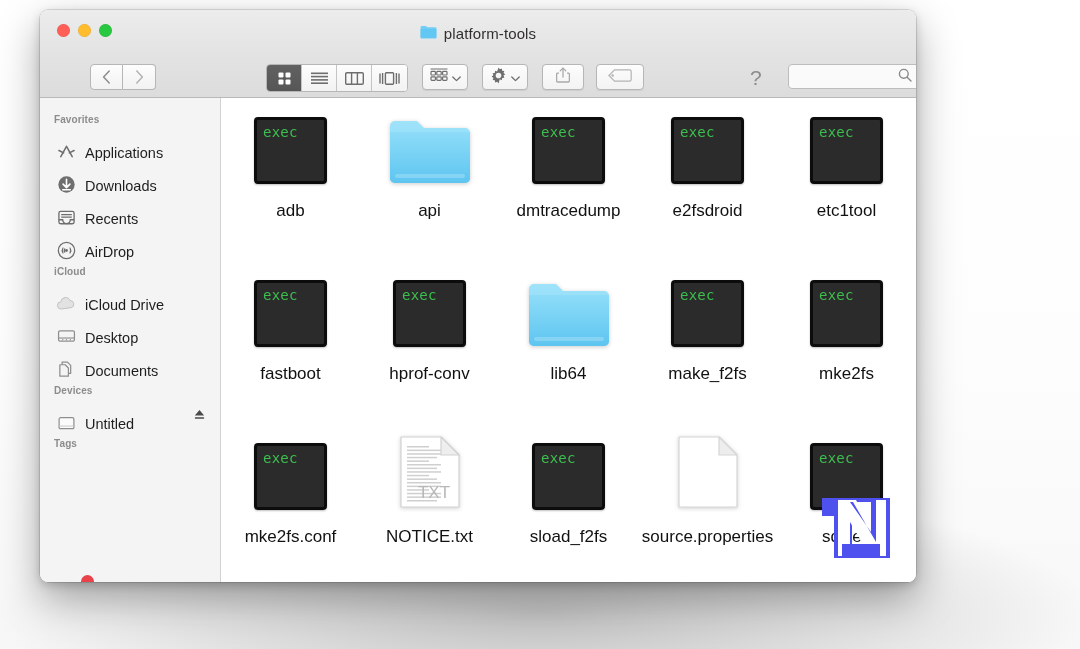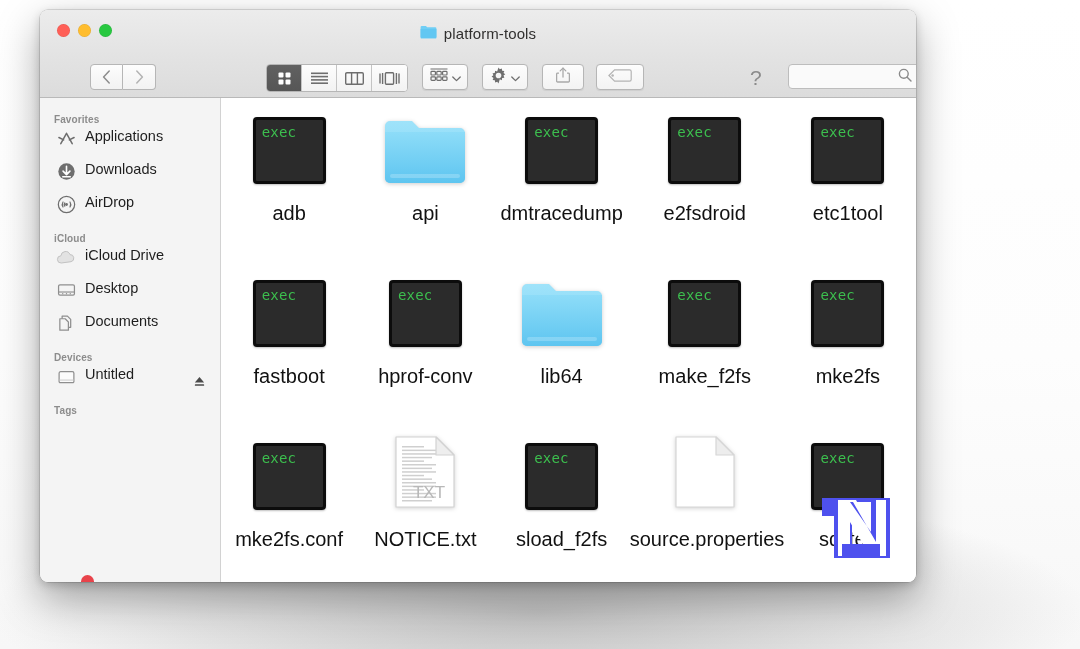--- a/index.html
+++ b/index.html
@@ -80,37 +80,37 @@
   .search .ph{font-size:12px;color:#9a9a9a;}
 
   
   .body{position:absolute;left:0;top:88px;right:0;bottom:0;display:flex;}
 
   .sidebar{
     width:181px;flex:0 0 181px;background:#f4f4f4;
     border-right:0.5px solid #d2d2d2;padding-top:10px;overflow:hidden;position:relative;
   }
   .sgroup{font-size:10px;color:#8c8c8c;font-weight:700;padding:6px 0 3px 14px;letter-spacing:.1px;}
-  .sitem{height:33px;display:flex;align-items:flex-start;padding-left:16px;gap:9px;position:relative;}
+  .sitem{height:33px;display:flex;align-items:flex-end;padding-left:16px;gap:9px;position:relative;}
   .sicon{width:20px;height:20px;display:flex;align-items:center;justify-content:center;flex:0 0 20px;}
   .slabel{font-size:14.5px;color:#1e1e1e;}
   .eject{position:absolute;right:14px;top:50%;transform:translateY(-50%);}
   .tagdot{width:13px;height:13px;border-radius:50%;display:block;}
   .redpeek{position:absolute;left:41px;bottom:-6px;width:13px;height:13px;border-radius:50%;background:#e8434a;}
 
   .content{flex:1;background:#ffffff;position:relative;overflow:hidden;}
 
   .grid{
     position:absolute;left:0;top:0;right:0;bottom:0;
     display:grid;grid-template-columns:repeat(5,1fr);
     grid-auto-rows:163px;align-content:start;padding-top:8px;
   }
   .cell{display:flex;flex-direction:column;align-items:center;justify-content:flex-start;padding-top:6px;}
   .thumb{height:72px;display:flex;align-items:flex-end;justify-content:center;}
-  .fname{margin-top:18px;font-size:20px;color:#111;text-align:center;line-height:1.1;max-width:150px;}
+  .fname{margin-top:18px;font-size:17px;color:#111;text-align:center;line-height:1.1;max-width:150px;}
 
   
   .exec{
     width:73px;height:67px;background:#2b2b2b;border:3px solid #0c0c0c;border-radius:4px;
     box-shadow:0 1px 2px rgba(0,0,0,.25);position:relative;
   }
   .exec .txt{position:absolute;left:6px;top:4px;font-family:"DejaVu Sans Mono", monospace;
              font-size:14px;color:#3cbf4e;letter-spacing:.2px;}
 
   
@@ -292,20 +292,33 @@
         <span class="sicon" data-name="downloads-icon">
           <svg width="19" height="19" viewBox="0 0 20 20">
             <circle cx="10" cy="10" r="8.6" fill="#6e6e6e"></circle>
             <path d="M10,4.6 V13 M6.4,9.6 L10,13.3 L13.6,9.6" stroke="#fff" stroke-width="1.7" fill="none" stroke-linecap="round" stroke-linejoin="round"></path>
             <line x1="6" y1="15.6" x2="14" y2="15.6" stroke="#fff" stroke-width="1.5" stroke-linecap="round"></line>
           </svg>
         </span>
         <span class="slabel" data-name="sidebar-item-label">Downloads</span>
       </div>
 
+      <div class="sitem" data-name="sidebar-item-recents">
+        <span class="sicon" data-name="recents-icon">
+          <svg width="19" height="19" viewBox="0 0 20 20">
+            <rect x="2" y="3.6" width="16" height="13" rx="1.8" fill="none" stroke="#6e6e6e" stroke-width="1.4"></rect>
+            <g stroke="#6e6e6e" stroke-width="1.2">
+                <line x1="4.4" y1="7" x2="15.6" y2="7"></line>
+                <line x1="4.4" y1="9.6" x2="15.6" y2="9.6"></line>
+              </g>
+            <path d="M2,12.4 H6 a4,4 0 0 0 8,0 H18" fill="none" stroke="#6e6e6e" stroke-width="1.4"></path>
+          </svg>
+        </span>
+        <span class="slabel" data-name="sidebar-item-label">Recents</span>
+      </div>
 
       <div class="sitem" data-name="sidebar-item-airdrop">
         <span class="sicon" data-name="airdrop-icon">
           <svg width="19" height="19" viewBox="0 0 20 20">
             <circle cx="10" cy="10" r="8.6" fill="none" stroke="#6e6e6e" stroke-width="1.3"></circle>
             <path d="M6.3,12.6 a5,5 0 0 1 0-5.2" fill="none" stroke="#6e6e6e" stroke-width="1.3" stroke-linecap="round"></path>
             <path d="M13.7,12.6 a5,5 0 0 0 0-5.2" fill="none" stroke="#6e6e6e" stroke-width="1.3" stroke-linecap="round"></path>
             <path d="M8.2,11.6 a2.6,2.6 0 0 1 0-3.2" fill="none" stroke="#6e6e6e" stroke-width="1.3" stroke-linecap="round"></path>
             <circle cx="10" cy="10" r="1.5" fill="#6e6e6e"></circle>
           </svg>

